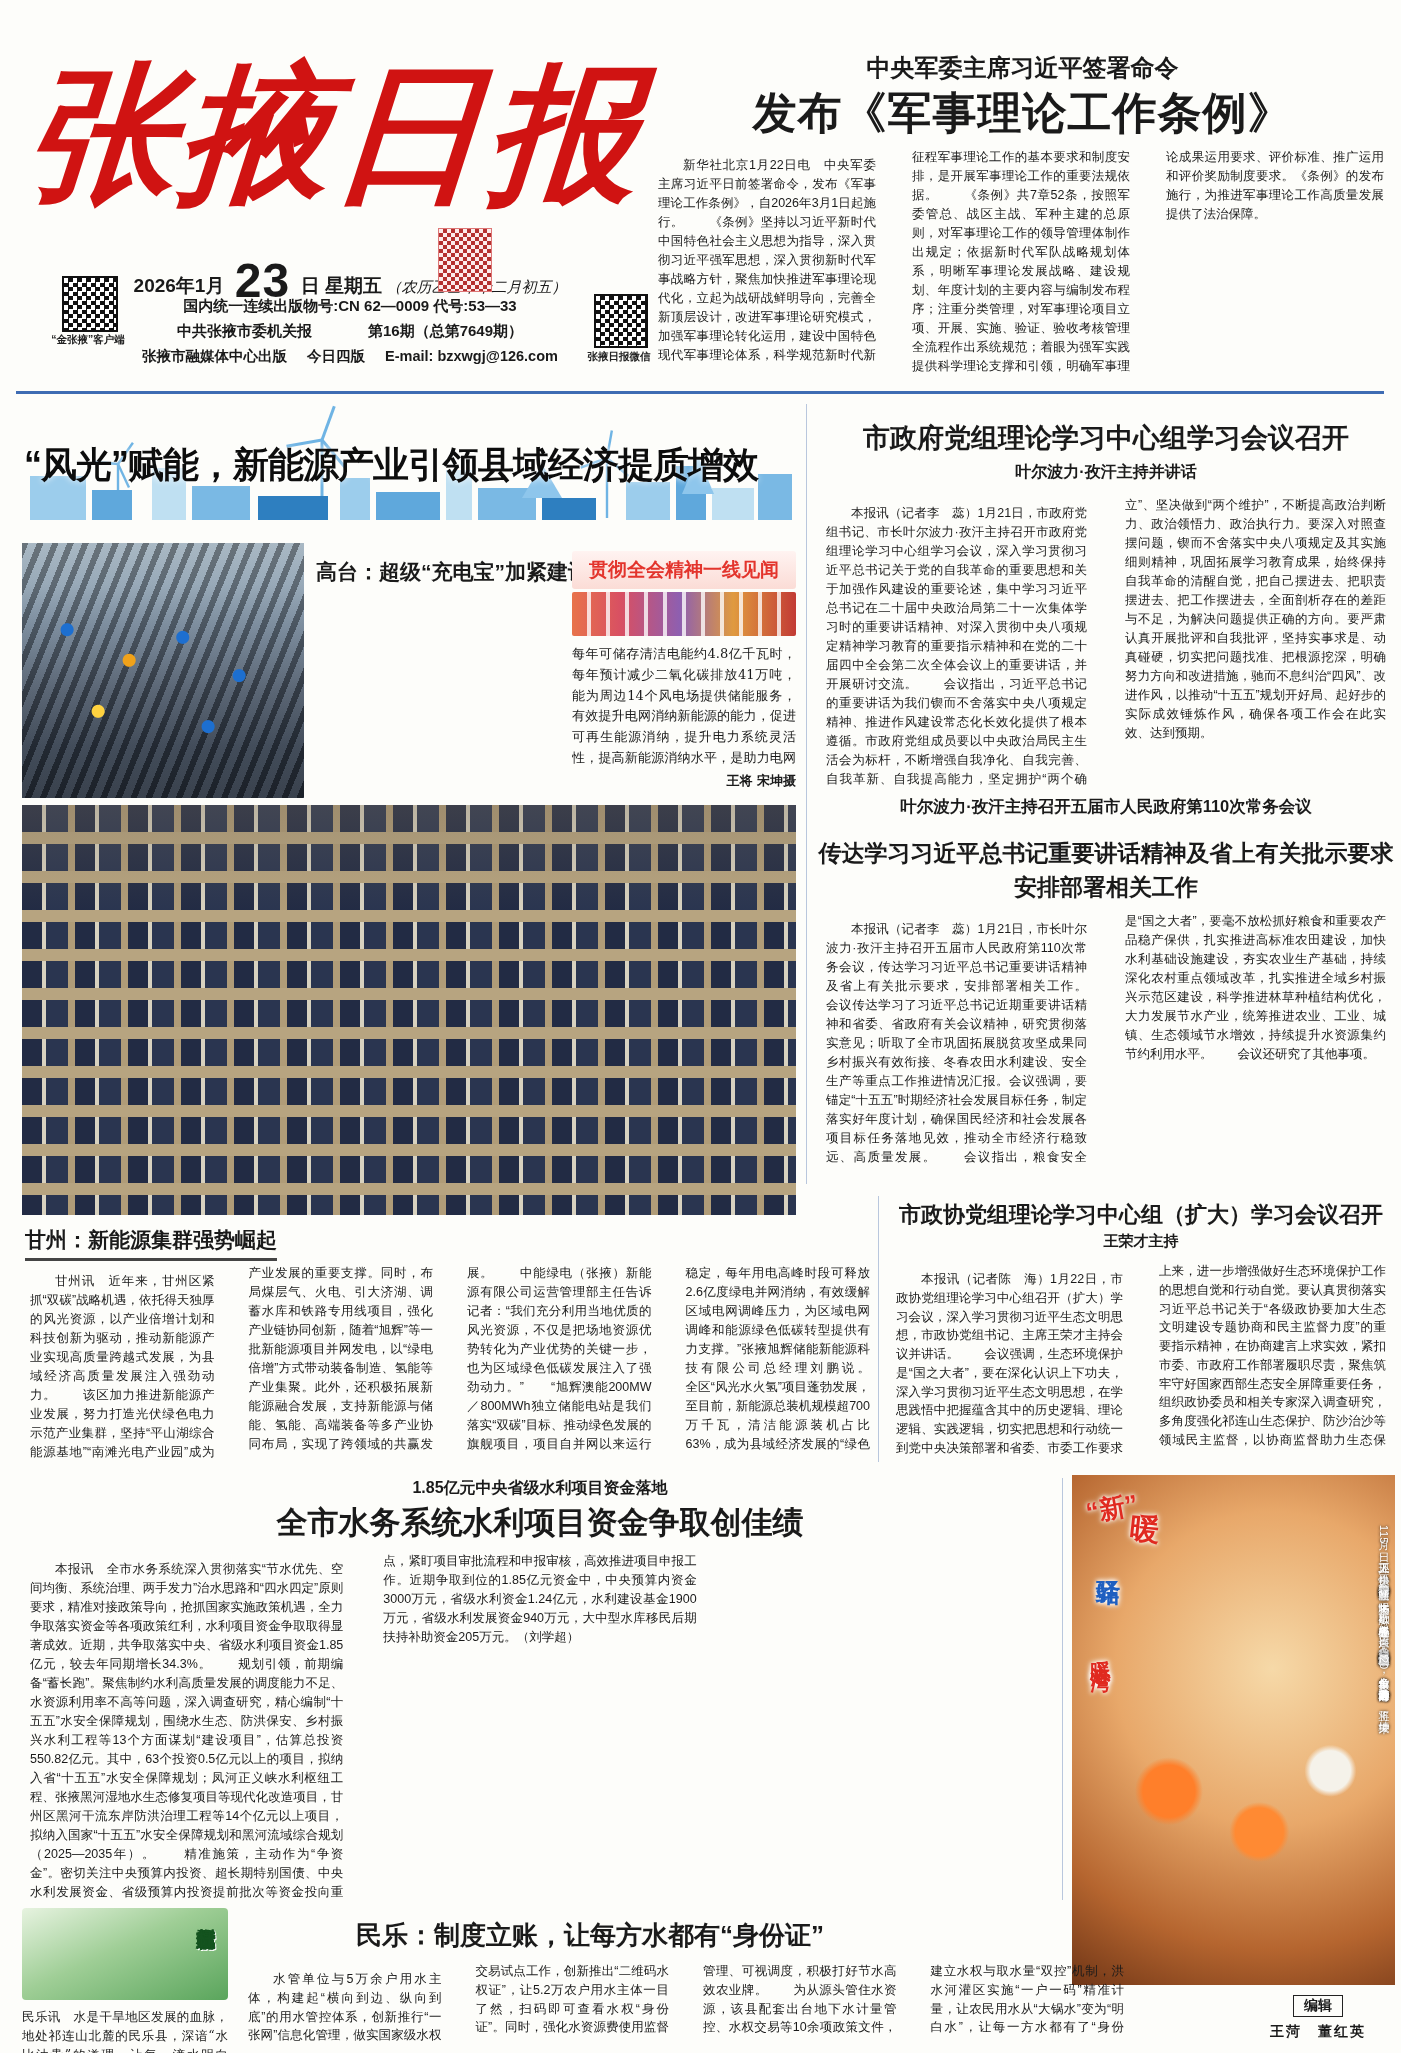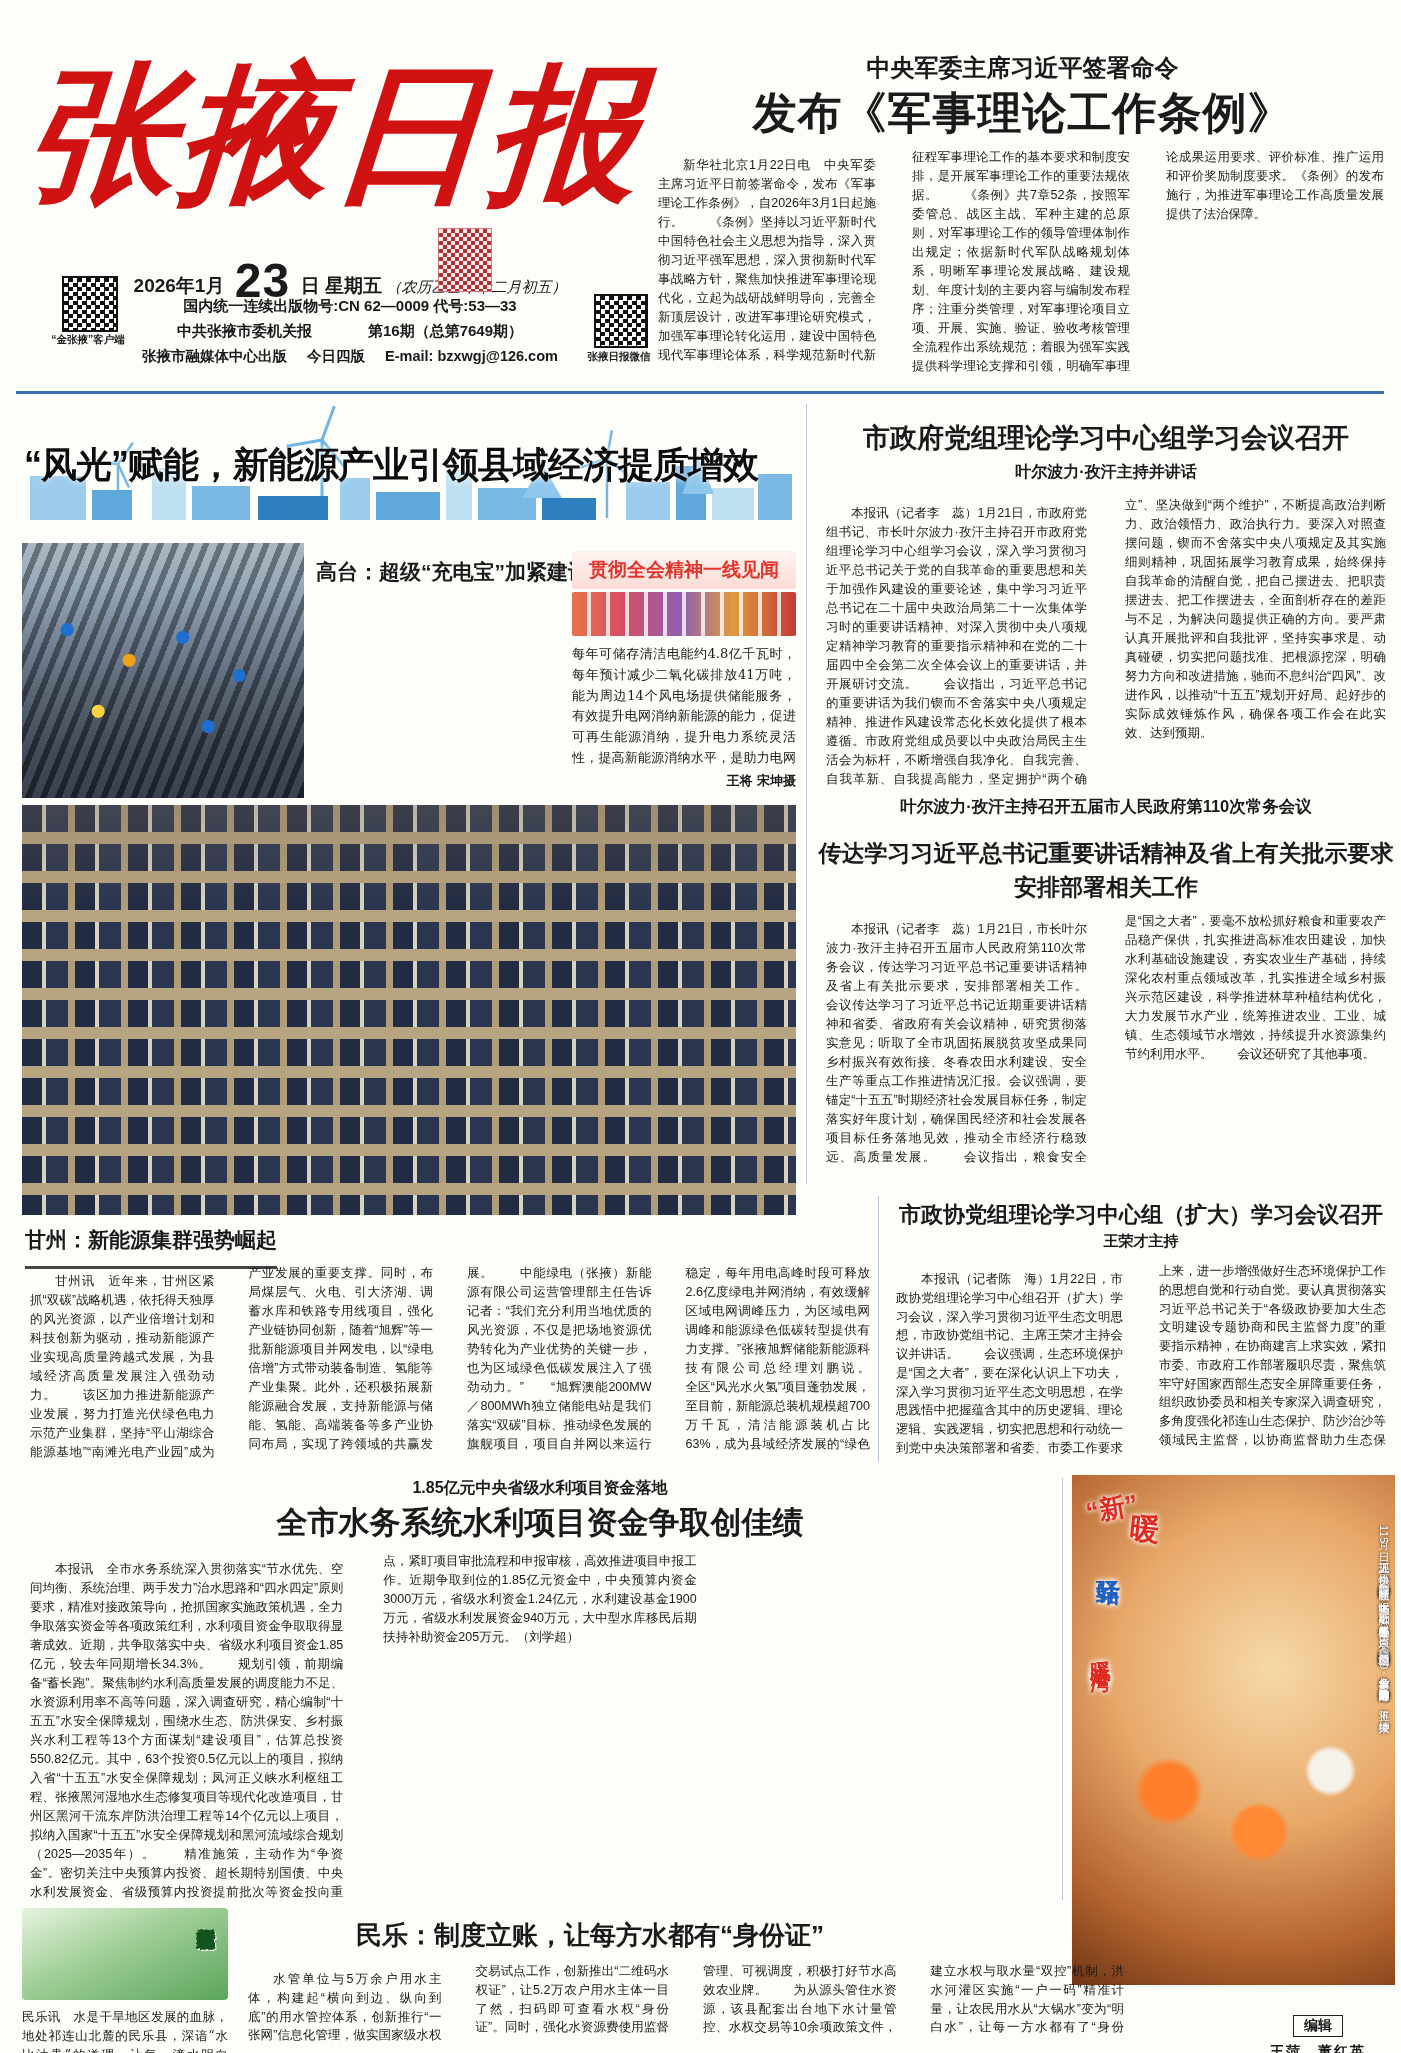--- a/index.html
+++ b/index.html
@@ -60,21 +60,21 @@
   .kai{font-family:"DejaVu Serif",serif;font-size:13px;line-height:1.6;text-align:justify;overflow:hidden;}
   .gt-t1{left:314px;top:594px;width:252px;height:204px;}
   .gt-t2{left:572px;top:644px;width:224px;height:124px;}
   .gt-credit{left:572px;top:772px;width:224px;text-align:right;font-weight:700;font-size:13px;
     font-family:"DejaVu Serif",serif;}
   .photo-solar{left:22px;top:805px;width:774px;height:410px;background-color:#b7a480;
     background-image:
       linear-gradient(180deg, rgba(120,108,88,.3), rgba(0,0,0,0) 26%),
       repeating-linear-gradient(180deg, rgba(183,164,128,0) 0 27px, #b7a480 27px 39px),
       repeating-linear-gradient(90deg,#222b44 0 20px,#d8d2c0 20px 24px,#2a3550 24px 46px,#b09c78 46px 53px);}
-  .gz-head{left:25px;top:1226px;font-size:21px;font-weight:900;border-bottom:3px solid #444;padding-bottom:12px;}
+  .gz-head{left:25px;top:1226px;font-size:21px;font-weight:900;border-bottom:3px solid #444;padding-bottom:4px;}
   .gz-body{left:22px;top:1264px;width:856px;height:198px;column-count:4;column-gap:18px;column-fill:auto;
     font-size:12.5px;line-height:1.52;text-align:justify;overflow:hidden;}
   
   .vsep{width:1px;background:#b9c7dd;}
   .gov-head{left:818px;top:420px;width:576px;text-align:center;font-size:27px;font-weight:900;}
   .gov-sub{left:818px;top:462px;width:576px;text-align:center;font-size:16px;font-weight:700;}
   .gov-body{left:818px;top:496px;width:576px;height:296px;column-count:2;column-gap:22px;column-fill:auto;
     font-size:12.5px;line-height:1.52;text-align:justify;overflow:hidden;}
   .st-kicker{left:818px;top:796px;width:576px;text-align:center;font-size:16.5px;font-weight:700;}
   .st-h1{left:818px;top:838px;width:576px;text-align:center;font-size:23px;font-weight:900;}
@@ -109,21 +109,21 @@
     background:linear-gradient(155deg,#e7f3e0,#9fce96 45%,#5aa55c);}
   .green-title{position:absolute;right:10px;top:6px;height:80px;writing-mode:vertical-rl;
     font-family:"DejaVu Serif",serif;font-weight:bold;font-size:19px;line-height:1.2;color:#14531f;
     text-shadow:1px 1px 0 #fff;}
   .ml-intro{left:22px;top:2008px;width:206px;height:45px;font-size:12.5px;line-height:1.5;
     text-align:justify;overflow:hidden;font-family:"DejaVu Serif",serif;}
   .ml-head{left:240px;top:1918px;width:700px;text-align:center;font-size:26px;font-weight:900;}
   .ml-body{left:240px;top:1962px;width:892px;height:91px;column-count:4;column-gap:18px;column-fill:auto;
     font-size:12.5px;line-height:1.5;text-align:justify;overflow:hidden;}
   .editor{left:1240px;top:1995px;width:156px;text-align:center;}
-  .editor .lab{display:inline-block;border:1.5px solid #222;padding:1px 10px;font-weight:700;font-size:14px;margin-top:20px;}
+  .editor .lab{display:inline-block;border:1.5px solid #222;padding:1px 10px;font-weight:700;font-size:14px;}
   .editor .names{margin-top:6px;font-weight:700;font-size:14px;letter-spacing:2px;}
 </style>
 </head>
 <body>
 
 <div id="page">
 
   <div class="abs paper-title">张掖日报</div>
   <div class="abs date-line">
     <span class="dp">2026年1月</span>

